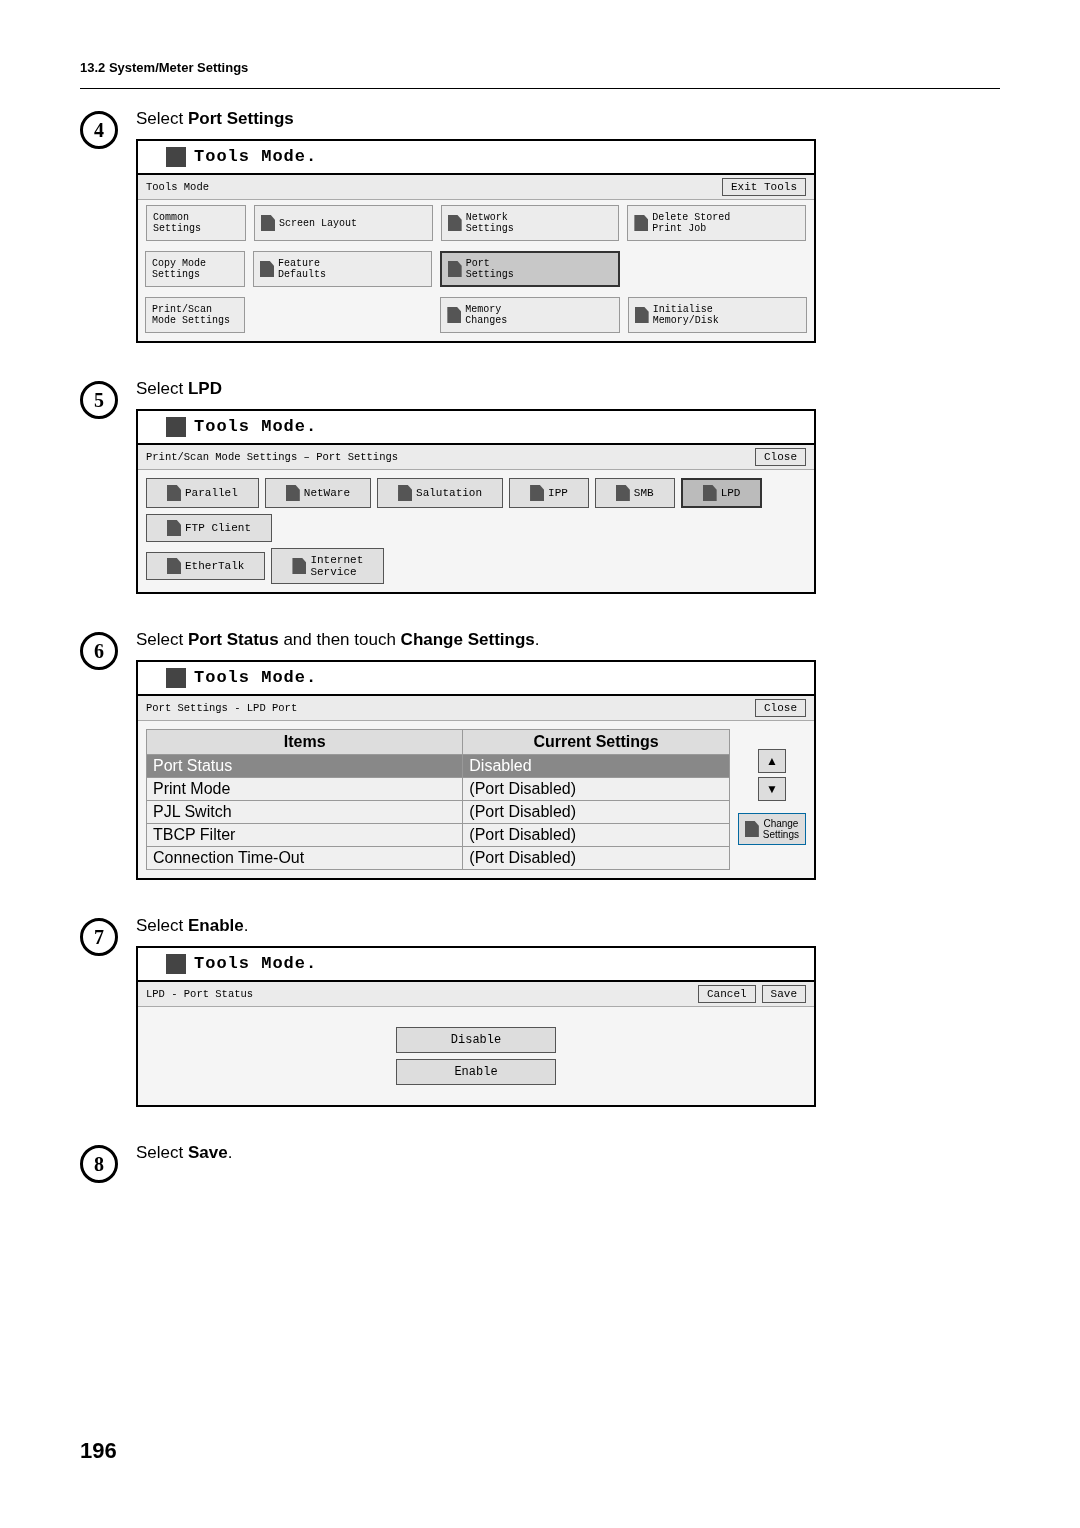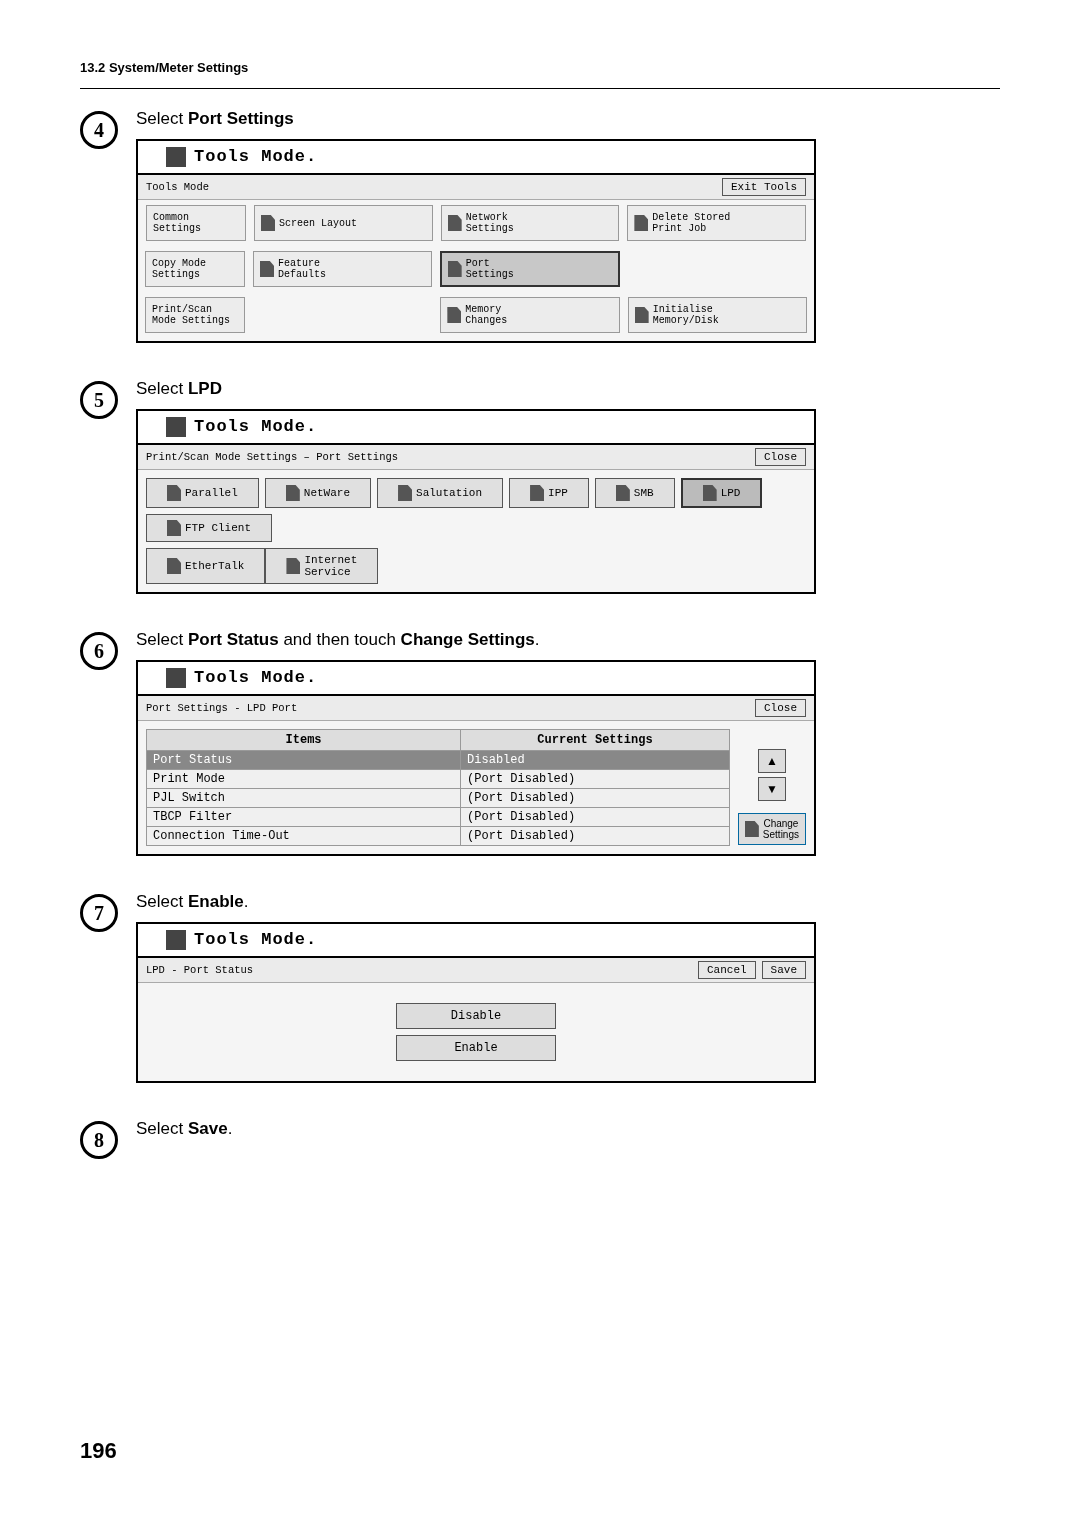--- a/index.html
+++ b/index.html
@@ -131,22 +131,22 @@
       gap: 4px;
     }
     .port-btn.selected {
       background: #bbb;
       border: 2px solid #333;
     }
     
     .lpd-table {
       width: 100%;
       border-collapse: collapse;
-      font-family: Liberation Mono, monospace;
-      font-size: 12px;
+      font-family: Liberation Sans, sans-serif;
+      font-size: 16px;
     }
     .lpd-table th {
       background: #ddd;
       border: 1px solid #999;
       padding: 3px 6px;
       text-align: center;
       font-weight: bold;
     }
     .lpd-table td {
       border: 1px solid #999;
@@ -344,21 +344,21 @@
             </div>
             <div class="port-btn">
               <span class="doc-icon"></span>SMB
             </div>
             <div class="port-btn selected">
               <span class="doc-icon"></span>LPD
             </div>
             <div class="port-btn">
               <span class="doc-icon"></span>FTP Client
             </div>
-            <div style="width:100%; display:flex; ">
+            <div style="width:100%; display:flex; gap:6px;align-items:center;">
               <div class="port-btn">
                 <span class="doc-icon"></span>EtherTalk
               </div>
               <div class="port-btn">
                 <span class="doc-icon"></span>Internet<br>Service
               </div>
             </div>
           </div>
         </div>
       </div>

